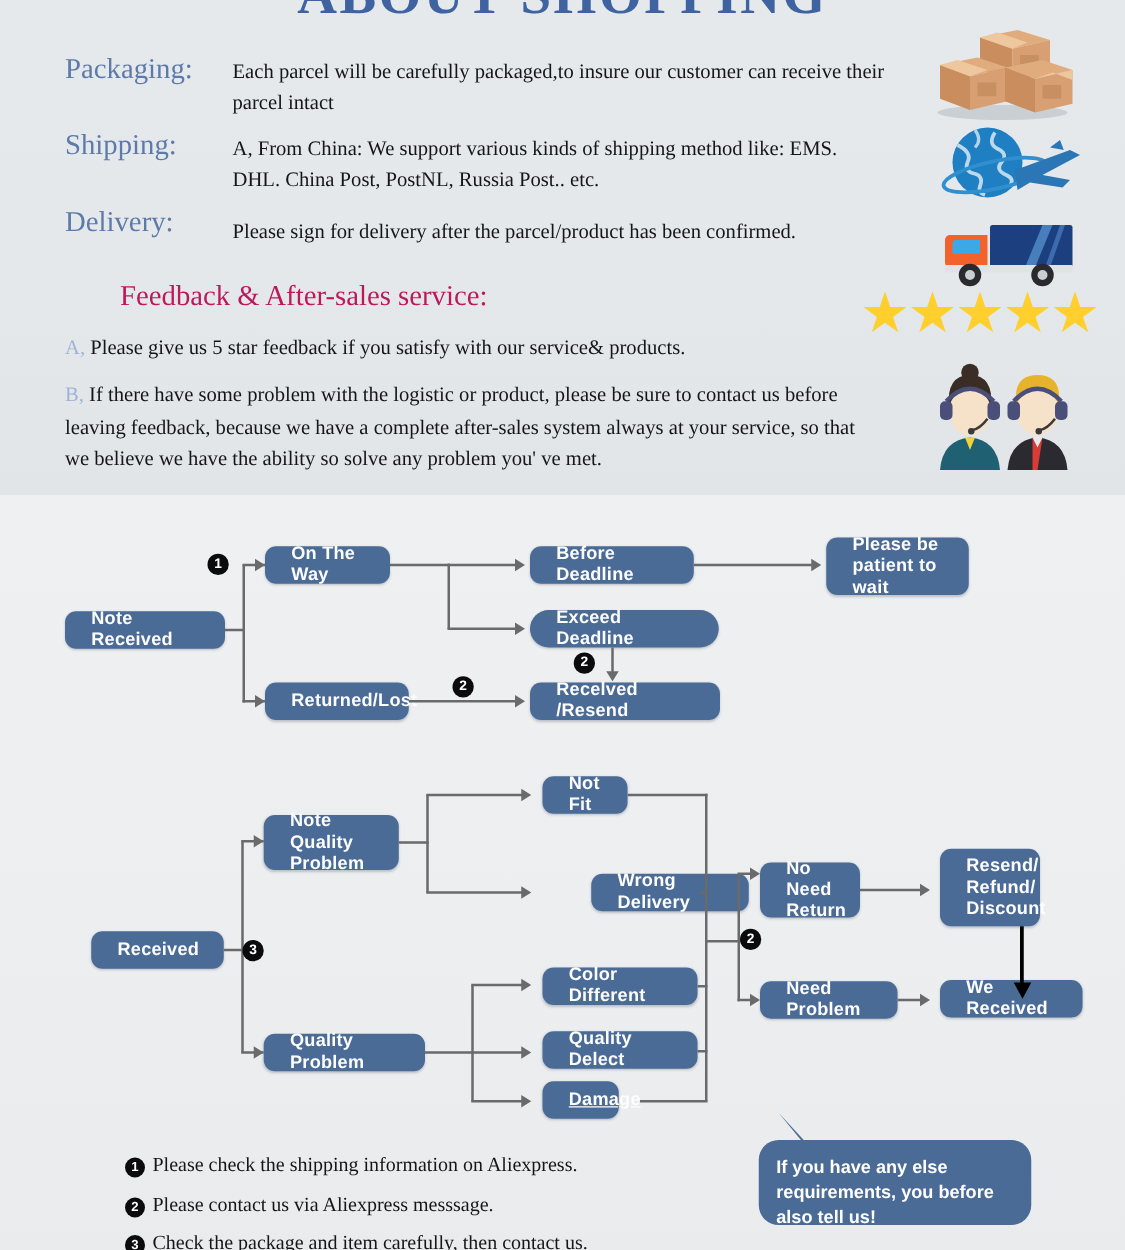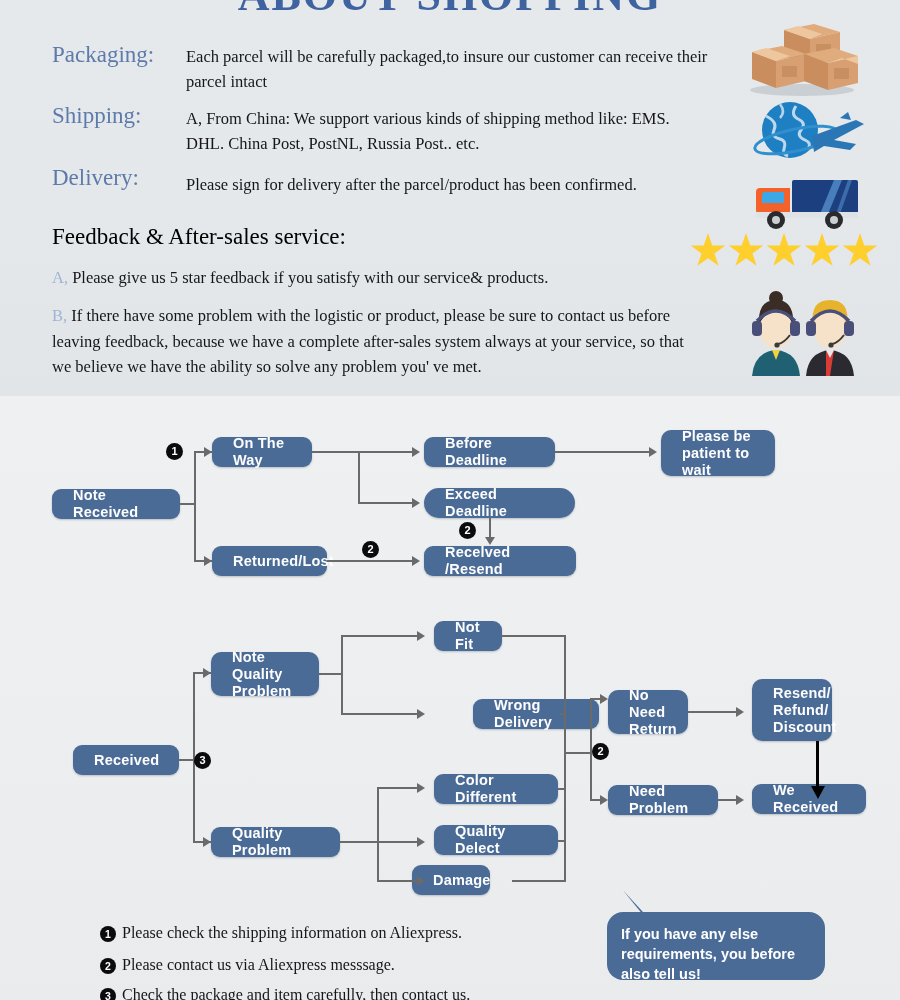--- a/index.html
+++ b/index.html
@@ -36,22 +36,23 @@
   }
   .info-body{
     position:absolute;
     font-family:"Liberation Serif", serif;
     font-size:16.5px;color:#16161a;line-height:25px;
   }
 
   .sec-title{
     position:absolute;
     font-family:"Liberation Serif", serif;
-    font-size:23px;color:#000000;
+    font-size:23px;color:#be185d;
     white-space:nowrap;
+    margin-left:44px;
   }
   .fb-para{
     position:absolute;
     font-family:"Liberation Serif", serif;
     font-size:16.5px;color:#16161a;line-height:25.5px;
   }
   .fb-mark{color:#9fb4d4;}
 
   
   .icon-wrap{position:absolute;}
@@ -73,21 +74,21 @@
     font-family:"Liberation Sans", sans-serif;
     font-weight:bold;
     font-size:14.5px;
     line-height:17px;
     display:flex;align-items:center;
     padding:0 21px;
     box-sizing:border-box;
     box-shadow:0 1px 2px rgba(40,55,80,.25);
     letter-spacing:.2px;
   }
-  .fbox.multi{align-items:center;border-radius:10px;}
+  .fbox.multi{align-items:center;}
 
   .badge{
     position:absolute;
     width:17px;height:17px;border-radius:50%;
     background:#0b0b0d;color:#fff;
     font-family:"Liberation Sans", sans-serif;
     font-size:11px;font-weight:bold;
     display:flex;align-items:center;justify-content:center;
     line-height:1;
     z-index:6;
@@ -322,21 +323,21 @@
   <div class="ln h" style="left:340px;top:841px;width:80px;"></div>
   <div class="arw r" style="left:417px;top:837px;"></div>
   <div class="ln v" style="left:377px;top:788px;height:93px;"></div>
   <div class="ln h" style="left:377px;top:787px;width:44px;"></div>
   <div class="arw r" style="left:417px;top:783px;"></div>
   <div class="ln h" style="left:377px;top:880px;width:44px;"></div>
   <div class="arw r" style="left:417px;top:876px;"></div>
 
   <div class="fbox" style="left:434px;top:774px;width:124px;height:30px;">Color Different</div>
   <div class="fbox" style="left:434px;top:825px;width:124px;height:30px;">Quality Delect</div>
-  <div class="fbox" style="left:412px;top:865px;width:78px;height:30px;">Damage</div>
+  <div class="fbox" style="left:434px;top:865px;width:61px;height:30px;text-decoration:underline;">Damage</div>
 
   <div class="ln h" style="left:502px;top:635px;width:64px;"></div>
   <div class="ln h" style="left:560px;top:713px;width:6px;"></div>
   <div class="ln h" style="left:558px;top:788px;width:8px;"></div>
   <div class="ln h" style="left:558px;top:840px;width:8px;"></div>
   <div class="ln h" style="left:512px;top:880px;width:54px;"></div>
   <div class="ln v" style="left:564px;top:635px;height:246px;"></div>
 
   <div class="ln h" style="left:564px;top:752px;width:28px;"></div>
   <div class="ln v" style="left:590px;top:699px;height:102px;"></div>

